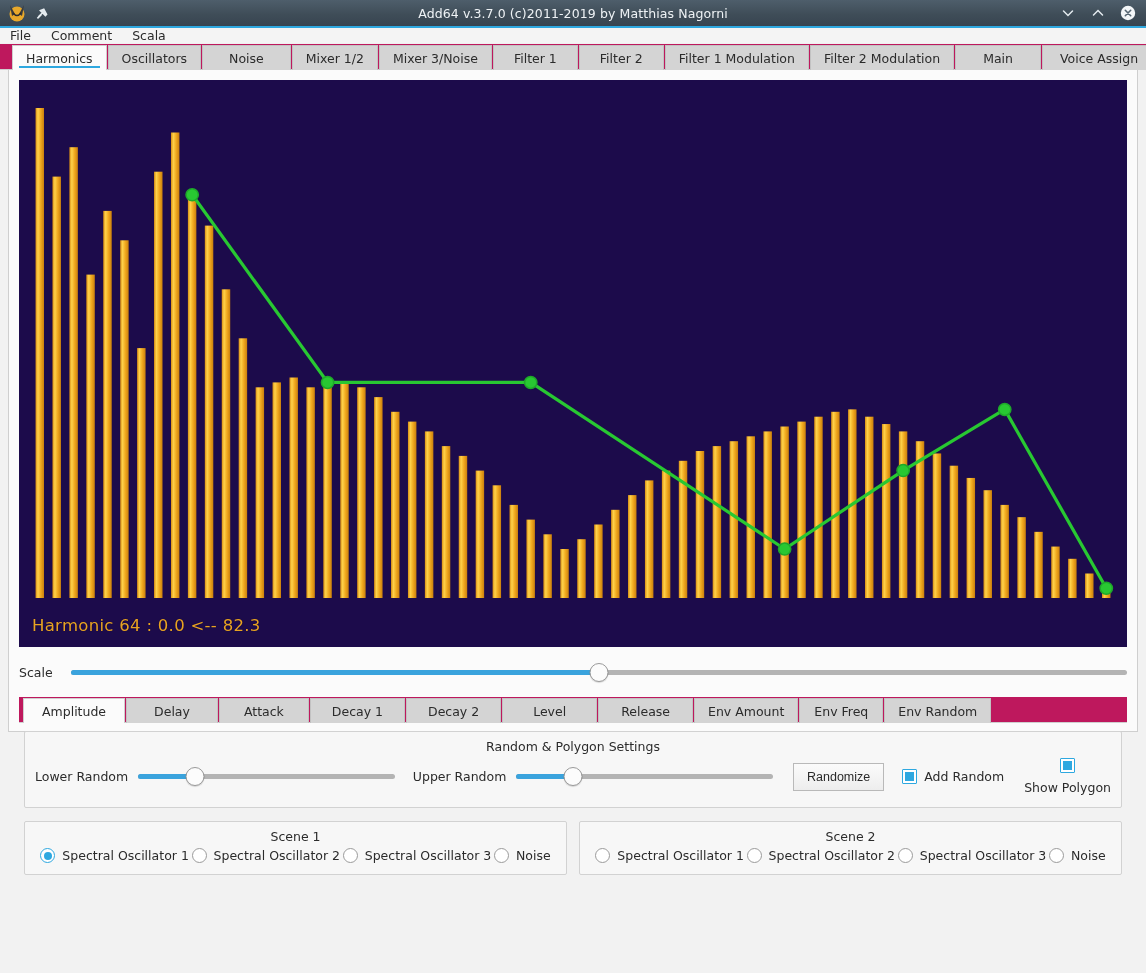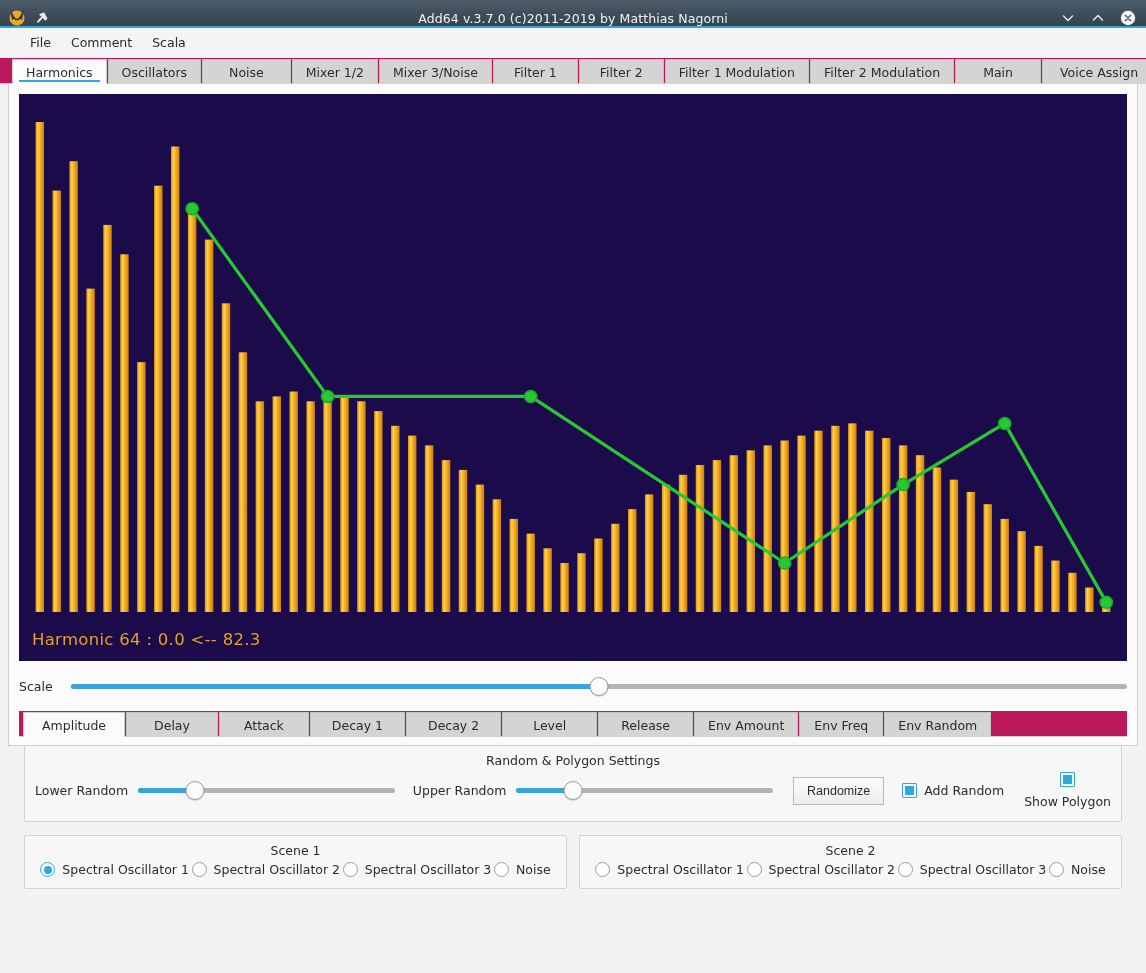--- a/index.html
+++ b/index.html
@@ -8,44 +8,44 @@
     width: 1146px; height: 973px;
     overflow: hidden;
     font-family: "DejaVu Sans", "Liberation Sans", sans-serif;
   }
   body { background: #f2f2f2; }
 
   
   .titlebar {
     height: 28px;
     background: linear-gradient(180deg, #4e5e6b 0%, #3f4d58 55%, #374450 100%);
-    display: flex; align-items: flex-end;
+    display: flex; align-items: center;
     position: relative;
     border-bottom: 2px solid #2ea8e0;
     gap: 12px;
   }
   .tb-left { display: flex; align-items: center; gap: 9px; padding-left: 8px; z-index: 2;}
   .app-icon { width: 18px; height: 18px; position: relative; display:block; }
   .pin-icon { width: 15px; height: 15px; display:block; }
   .tb-title {
     position: absolute; left: 0; right: 0; text-align: center;
     color: #eef2f5; font-size: 12.5px; letter-spacing: .1px;
     pointer-events: none;
   }
   .tb-right {
     margin-left: auto; display: flex; align-items: center; gap: 14px;
     padding-right: 10px; z-index: 2;
   }
   .wbtn { width: 16px; height: 16px; display:block; cursor: default; }
 
   
   .menubar {
-    height: 30px; background: #f4f4f4;
+    height: 16px; background: #f4f4f4;
     display: flex; align-items: center; gap: 0px;
-    padding-left: 20px;
+    padding-left: 0;
     border-bottom: 1px solid #f0f0f0;
   }
   .menu-item {
     font-size: 12.5px; color: #2b2b2b;
     padding: 4px 10px; border-radius: 2px;
   }
 
   
   .tabstrip {
     display: flex; align-items: flex-end;

